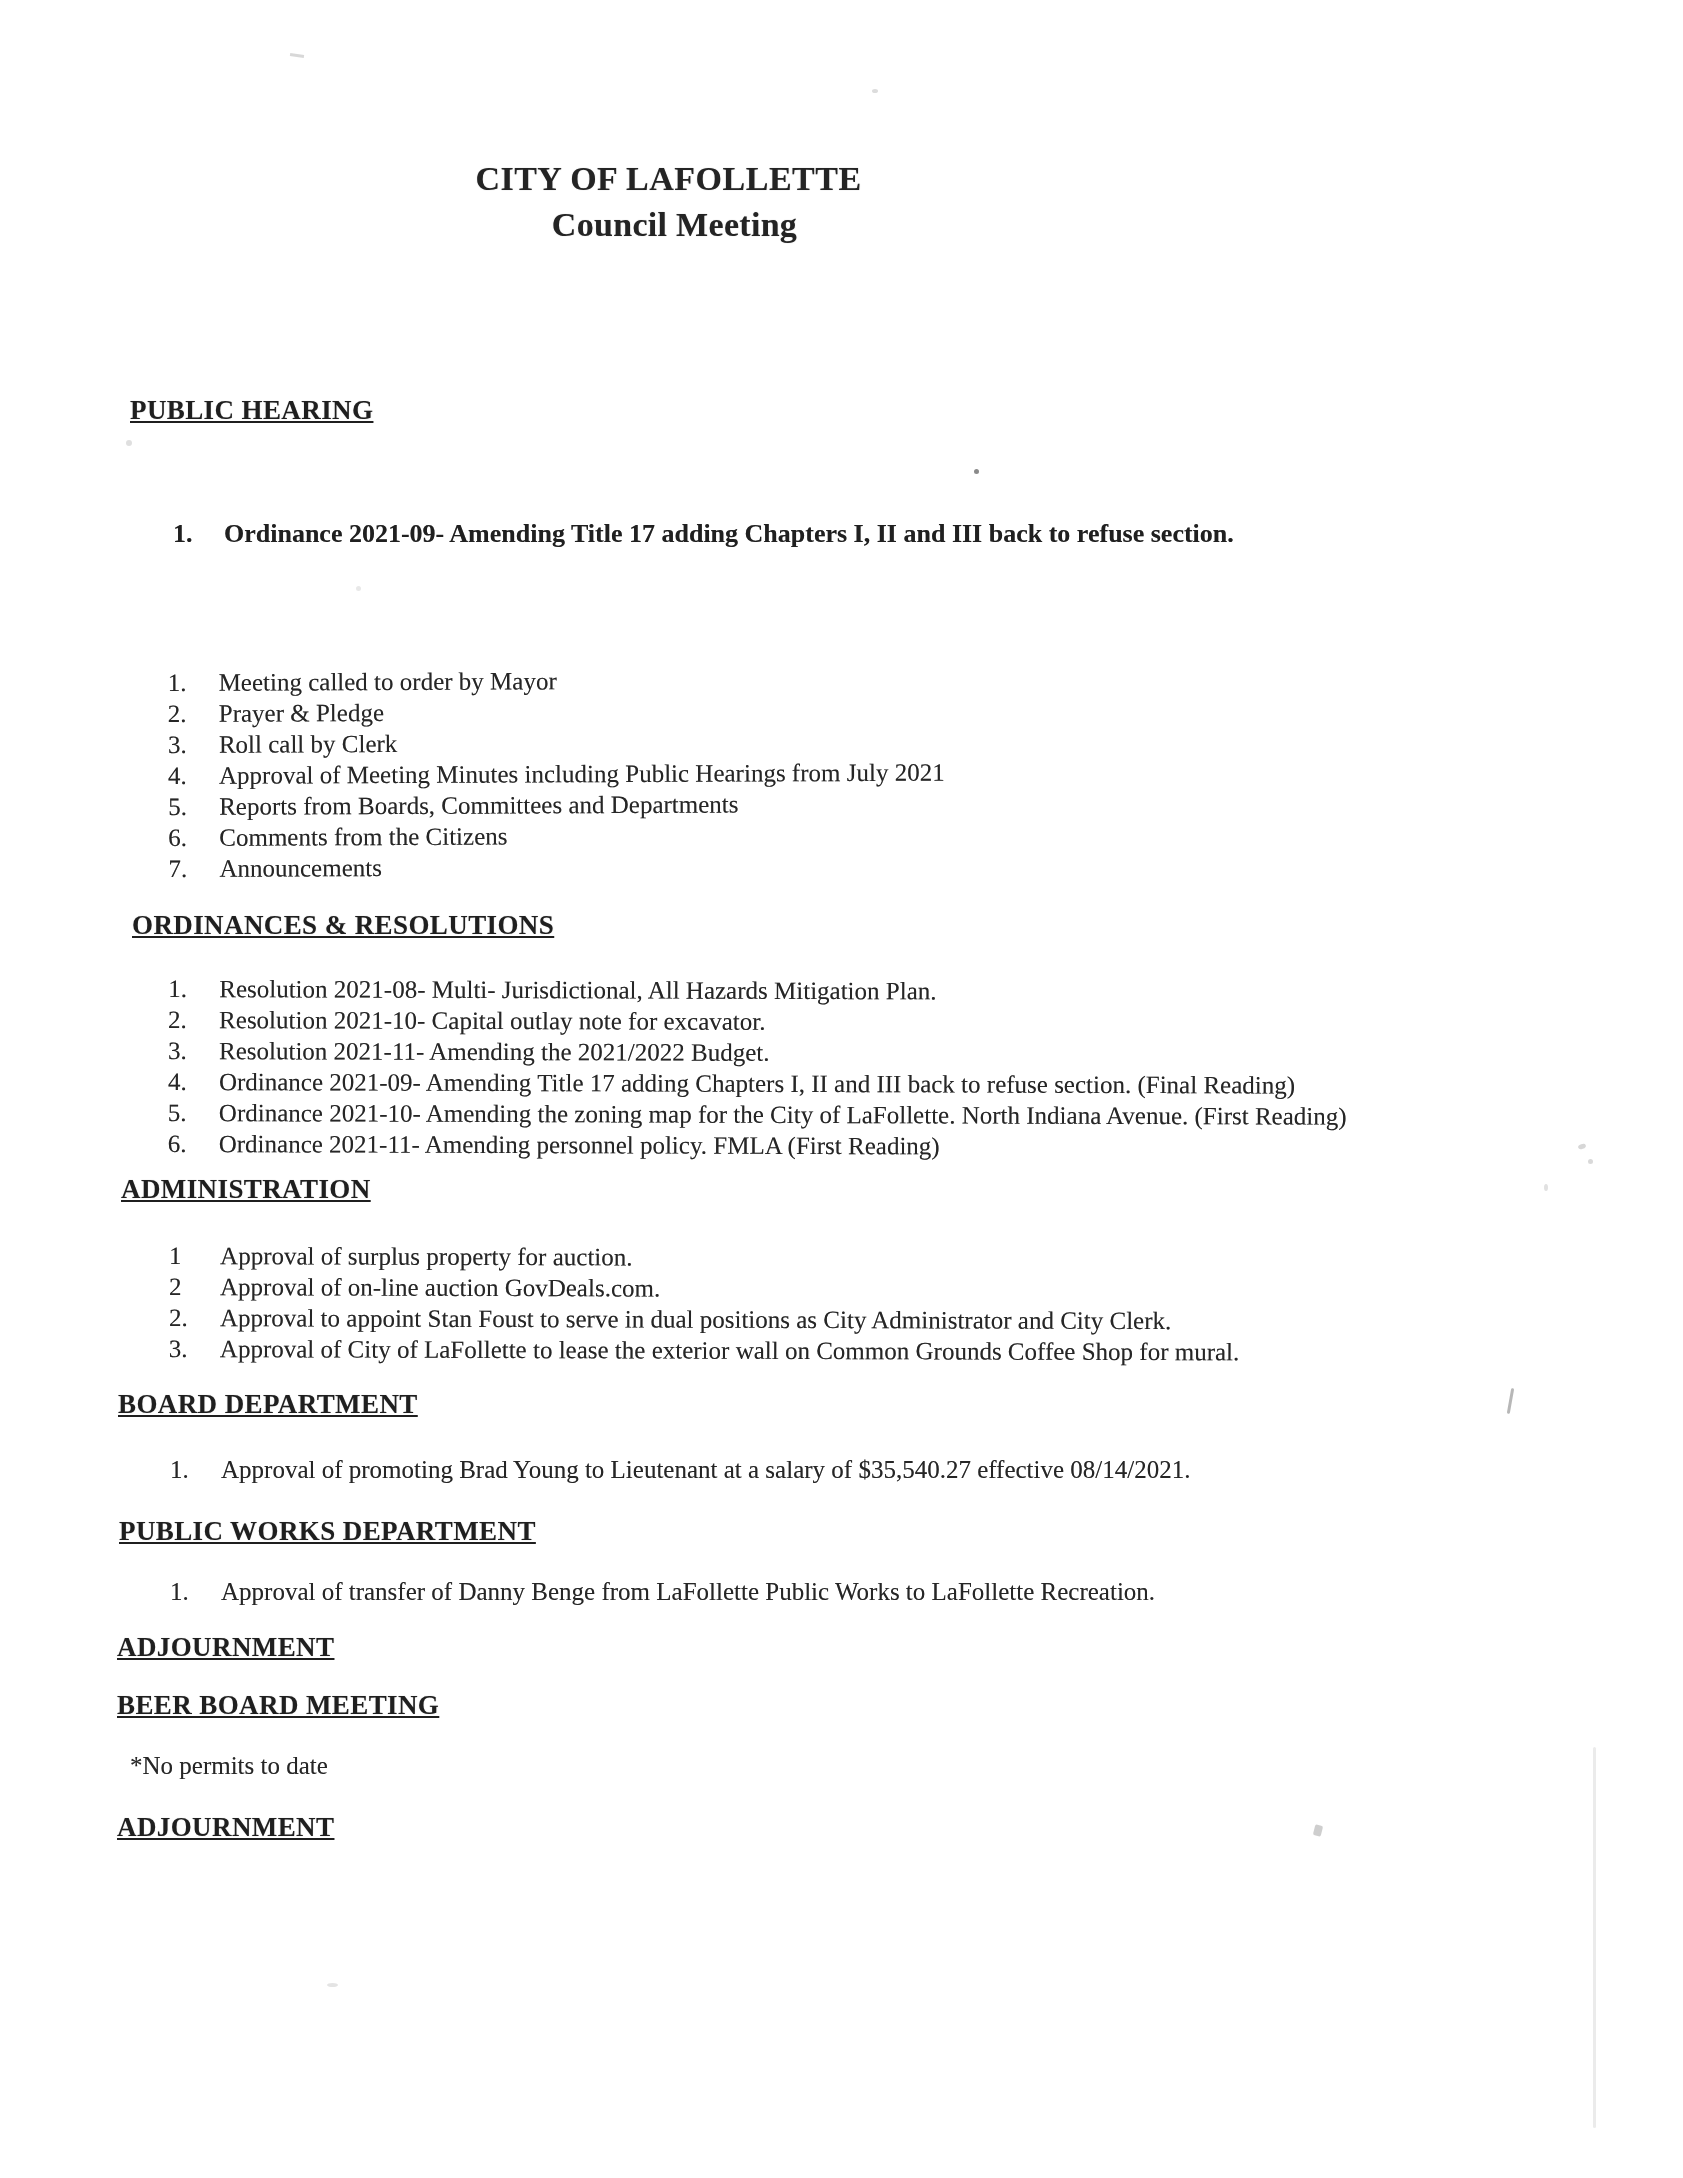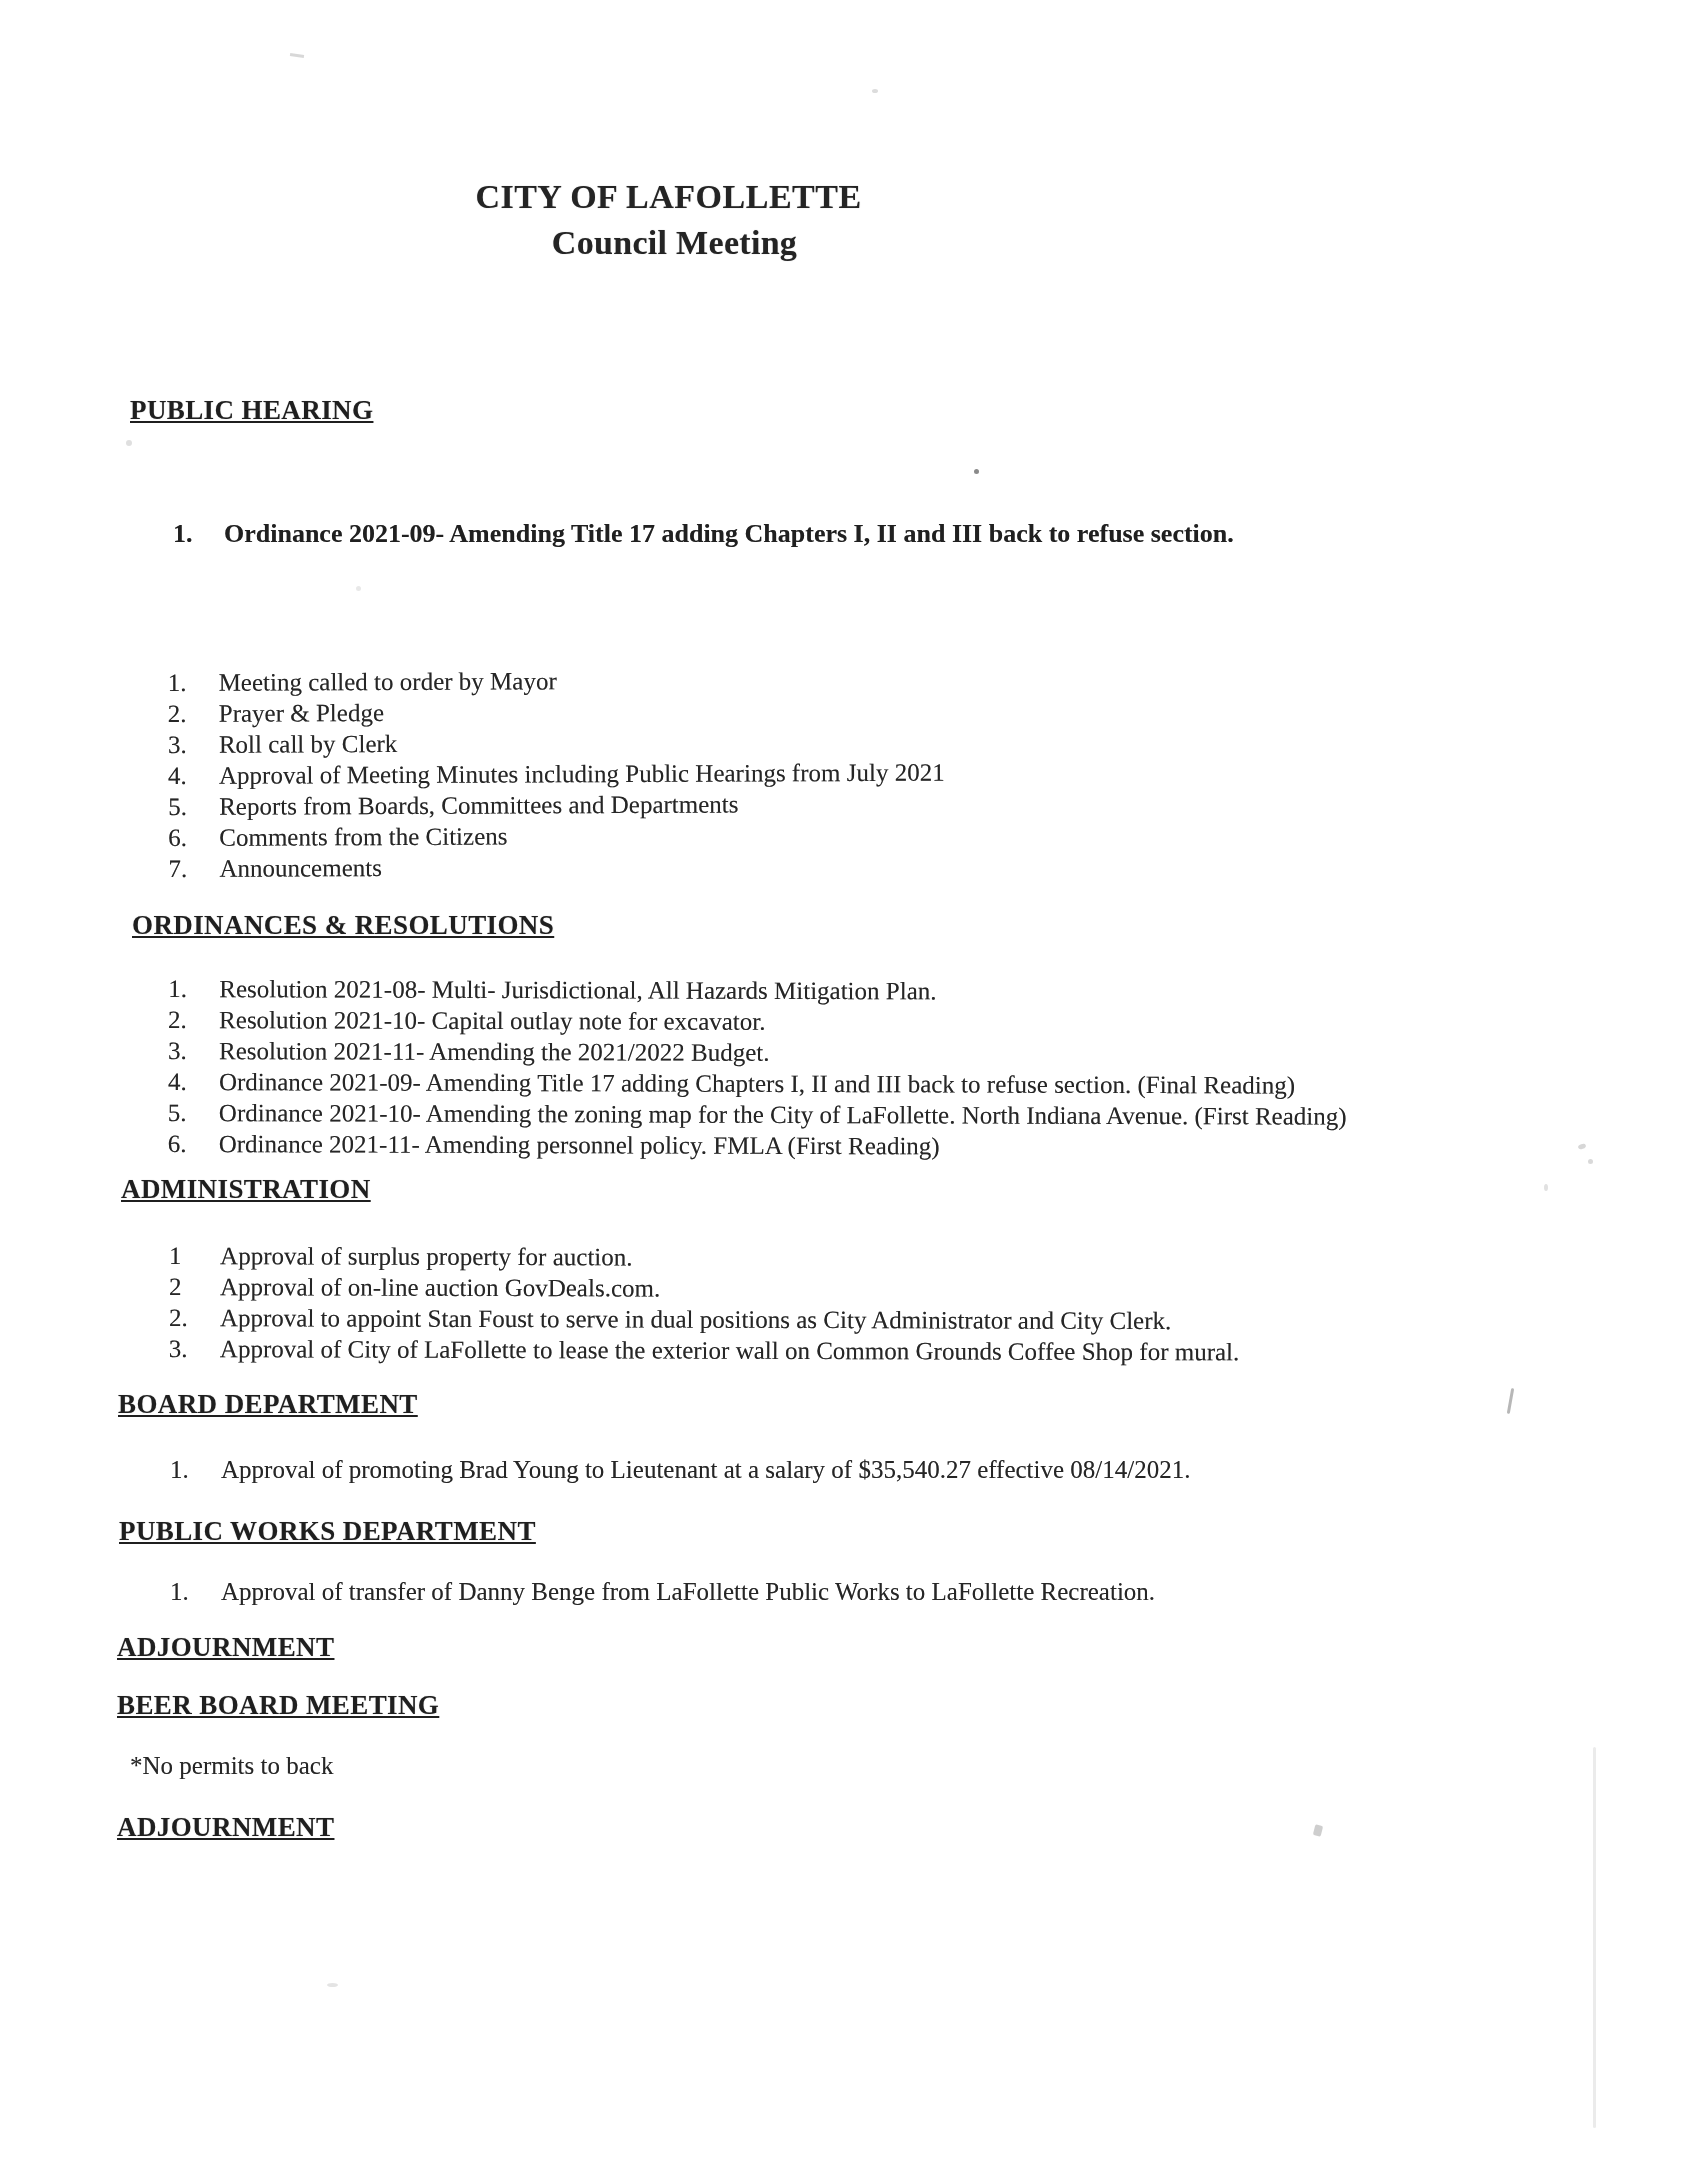--- a/index.html
+++ b/index.html
@@ -8,21 +8,21 @@
     background:#ffffff;
     font-family:"Liberation Serif","DejaVu Serif",serif;
     color:#262626;
     position:relative;
     overflow:hidden;
   }
   .page{position:absolute;inset:0;}
 
   
   .title-block{
-    position:absolute;top:174px;left:0;width:1337px;
+    position:absolute;top:156px;left:0;width:1337px;
     text-align:center;font-weight:700;color:#242424;
     text-shadow:0 0 1px rgba(50,50,50,.35);
   }
   .title-line-1{font-size:34px;line-height:46px;letter-spacing:0.5px;}
   .title-line-2{font-size:34px;line-height:46px;letter-spacing:0.3px;margin-left:12px;}
 
   
   .sec-heading{
     position:absolute;
     font-size:27px;font-weight:700;line-height:30px;
@@ -179,21 +179,21 @@
     <div class="li">
       <span class="num">1.</span>
       <span class="txt">Approval of transfer of Danny Benge from LaFollette Public Works to LaFollette Recreation.</span>
     </div>
   </div>
 
   <div class="sec-heading" style="top:1632px;left:117px">ADJOURNMENT</div>
 
   <div class="sec-heading" style="top:1690px;left:117px">BEER BOARD MEETING</div>
 
-  <div class="note" style="top:1751px;left:130px">*No permits to back</div>
+  <div class="note" style="top:1751px;left:130px">*No permits to date</div>
 
   <div class="sec-heading" style="top:1812px;left:117px">ADJOURNMENT</div>
 
   <div class="artifact a-dash1"></div>
   <div class="artifact a-speck1"></div>
   <div class="artifact a-dot1"></div>
   <div class="artifact a-speck2"></div>
   <div class="artifact a-speck3"></div>
   <div class="artifact a-speck4"></div>
   <div class="artifact a-speck5"></div>

